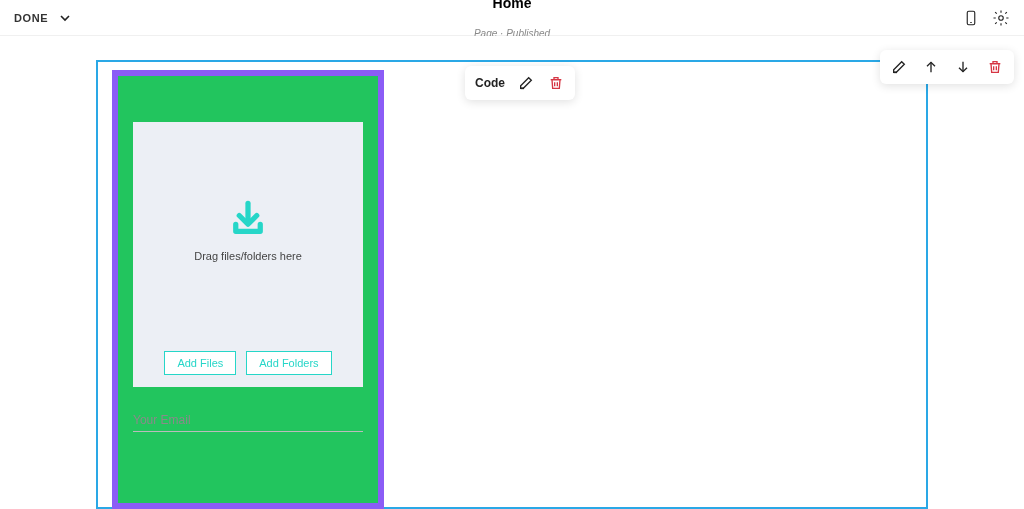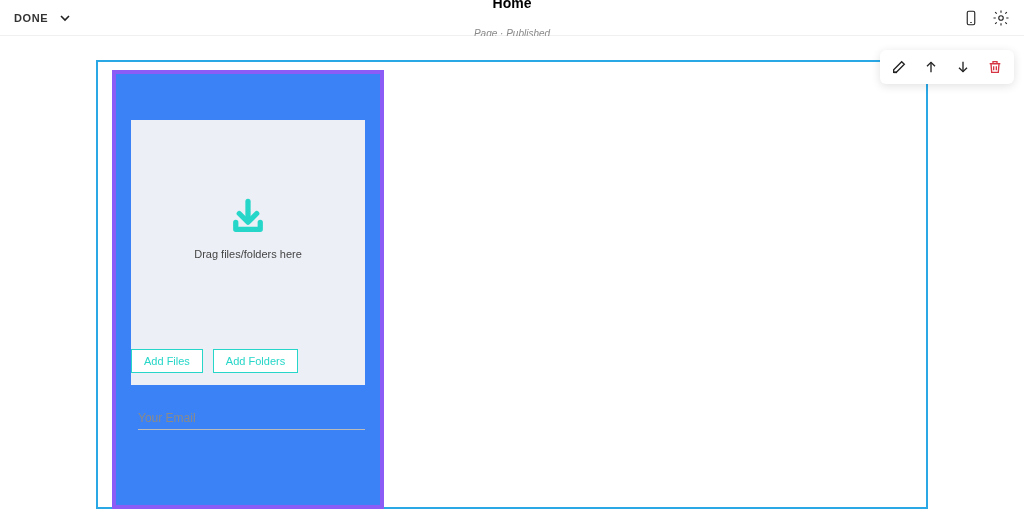--- a/index.html
+++ b/index.html
@@ -24,41 +24,41 @@
     left:96px; right:96px; top:24px; bottom:0;
     border:2px solid #2aa8e6;
     background:#fff;
   }
 
   
   .embed-panel {
     position:absolute;
     left:112px; top:34px;
     width:272px; height:calc(100% - 34px);
-    border:4px solid #8b5cf6;
-    background:#3b82f6;
+    border:6px solid #8b5cf6;
+    background:#22c55e;
     overflow:hidden;
   }
   .dropzone {
     margin:46px 15px 10px 15px;
     height:265px;
     background:#eceff5;
     position:relative;
     text-align:center;
   }
   .dropzone .dl-icon { position:absolute; top:76px; left:50%; transform:translateX(-50%); }
   .dropzone .dl-icon svg { width:42px; height:42px; stroke:#26d6c8; fill:none; stroke-width:3; stroke-linecap:round; stroke-linejoin:round; }
   .dropzone .dz-text { position:absolute; top:128px; width:100%; font-size:11px; color:#444; }
-  .dz-buttons { position:absolute; bottom:12px; width:100%; display:flex; justify-content:flex-start; gap:10px;margin-top:20px; }
+  .dz-buttons { position:absolute; bottom:12px; width:100%; display:flex; justify-content:center; gap:10px;margin-top:20px; }
   .dz-buttons button {
     border:1px solid #26d6c8; background:#fff; color:#26d6c8;
     font-size:11px; padding:5px 12px; cursor:pointer;
   }
 
-  .form-fields { margin: 22px 15px 0 22px; }
+  .form-fields { margin: 22px 15px 0 15px; }
   .field { margin-bottom: 24px; }
   .field input {
     width:100%; border:none; border-bottom:1px solid #bbb;
     font-size:12px; padding:4px 0; outline:none; background:transparent;
     color:#333;
   }
   .field input::placeholder { color:#8a8a8a; }
 
   
   .code-toolbar {
@@ -130,20 +130,37 @@
         <button>Add Folders</button>
       </div>
     </div>
     <div class="form-fields">
       <div class="field">
         <input type="text" placeholder="Your Email" style="">
       </div>
     </div>
   </div>
 
+  <div class="code-toolbar">
+    <span class="lbl">Code</span>
+    <div class="ibtn">
+      <svg viewBox="0 0 24 24">
+          <path d="M4 20h4L20 8l-4-4L4 16v4z"></path>
+          <path d="M4 20h5" stroke-width="2.5"></path>
+        </svg>
+    </div>
+    <div class="ibtn danger">
+      <svg viewBox="0 0 24 24">
+          <path d="M4 7h16"></path>
+          <path d="M9 4h6v3H9z"></path>
+          <path d="M6 7l1 13h10l1-13"></path>
+          <path d="M10 11v6M14 11v6"></path>
+        </svg>
+    </div>
+  </div>
 
   <div class="section-toolbar">
     <div class="ibtn">
       <svg viewBox="0 0 24 24">
           <path d="M4 20h4L20 8l-4-4L4 16v4z"></path>
           <path d="M4 20h5" stroke-width="2.5"></path>
         </svg>
     </div>
     <div class="ibtn">
       <svg viewBox="0 0 24 24">

